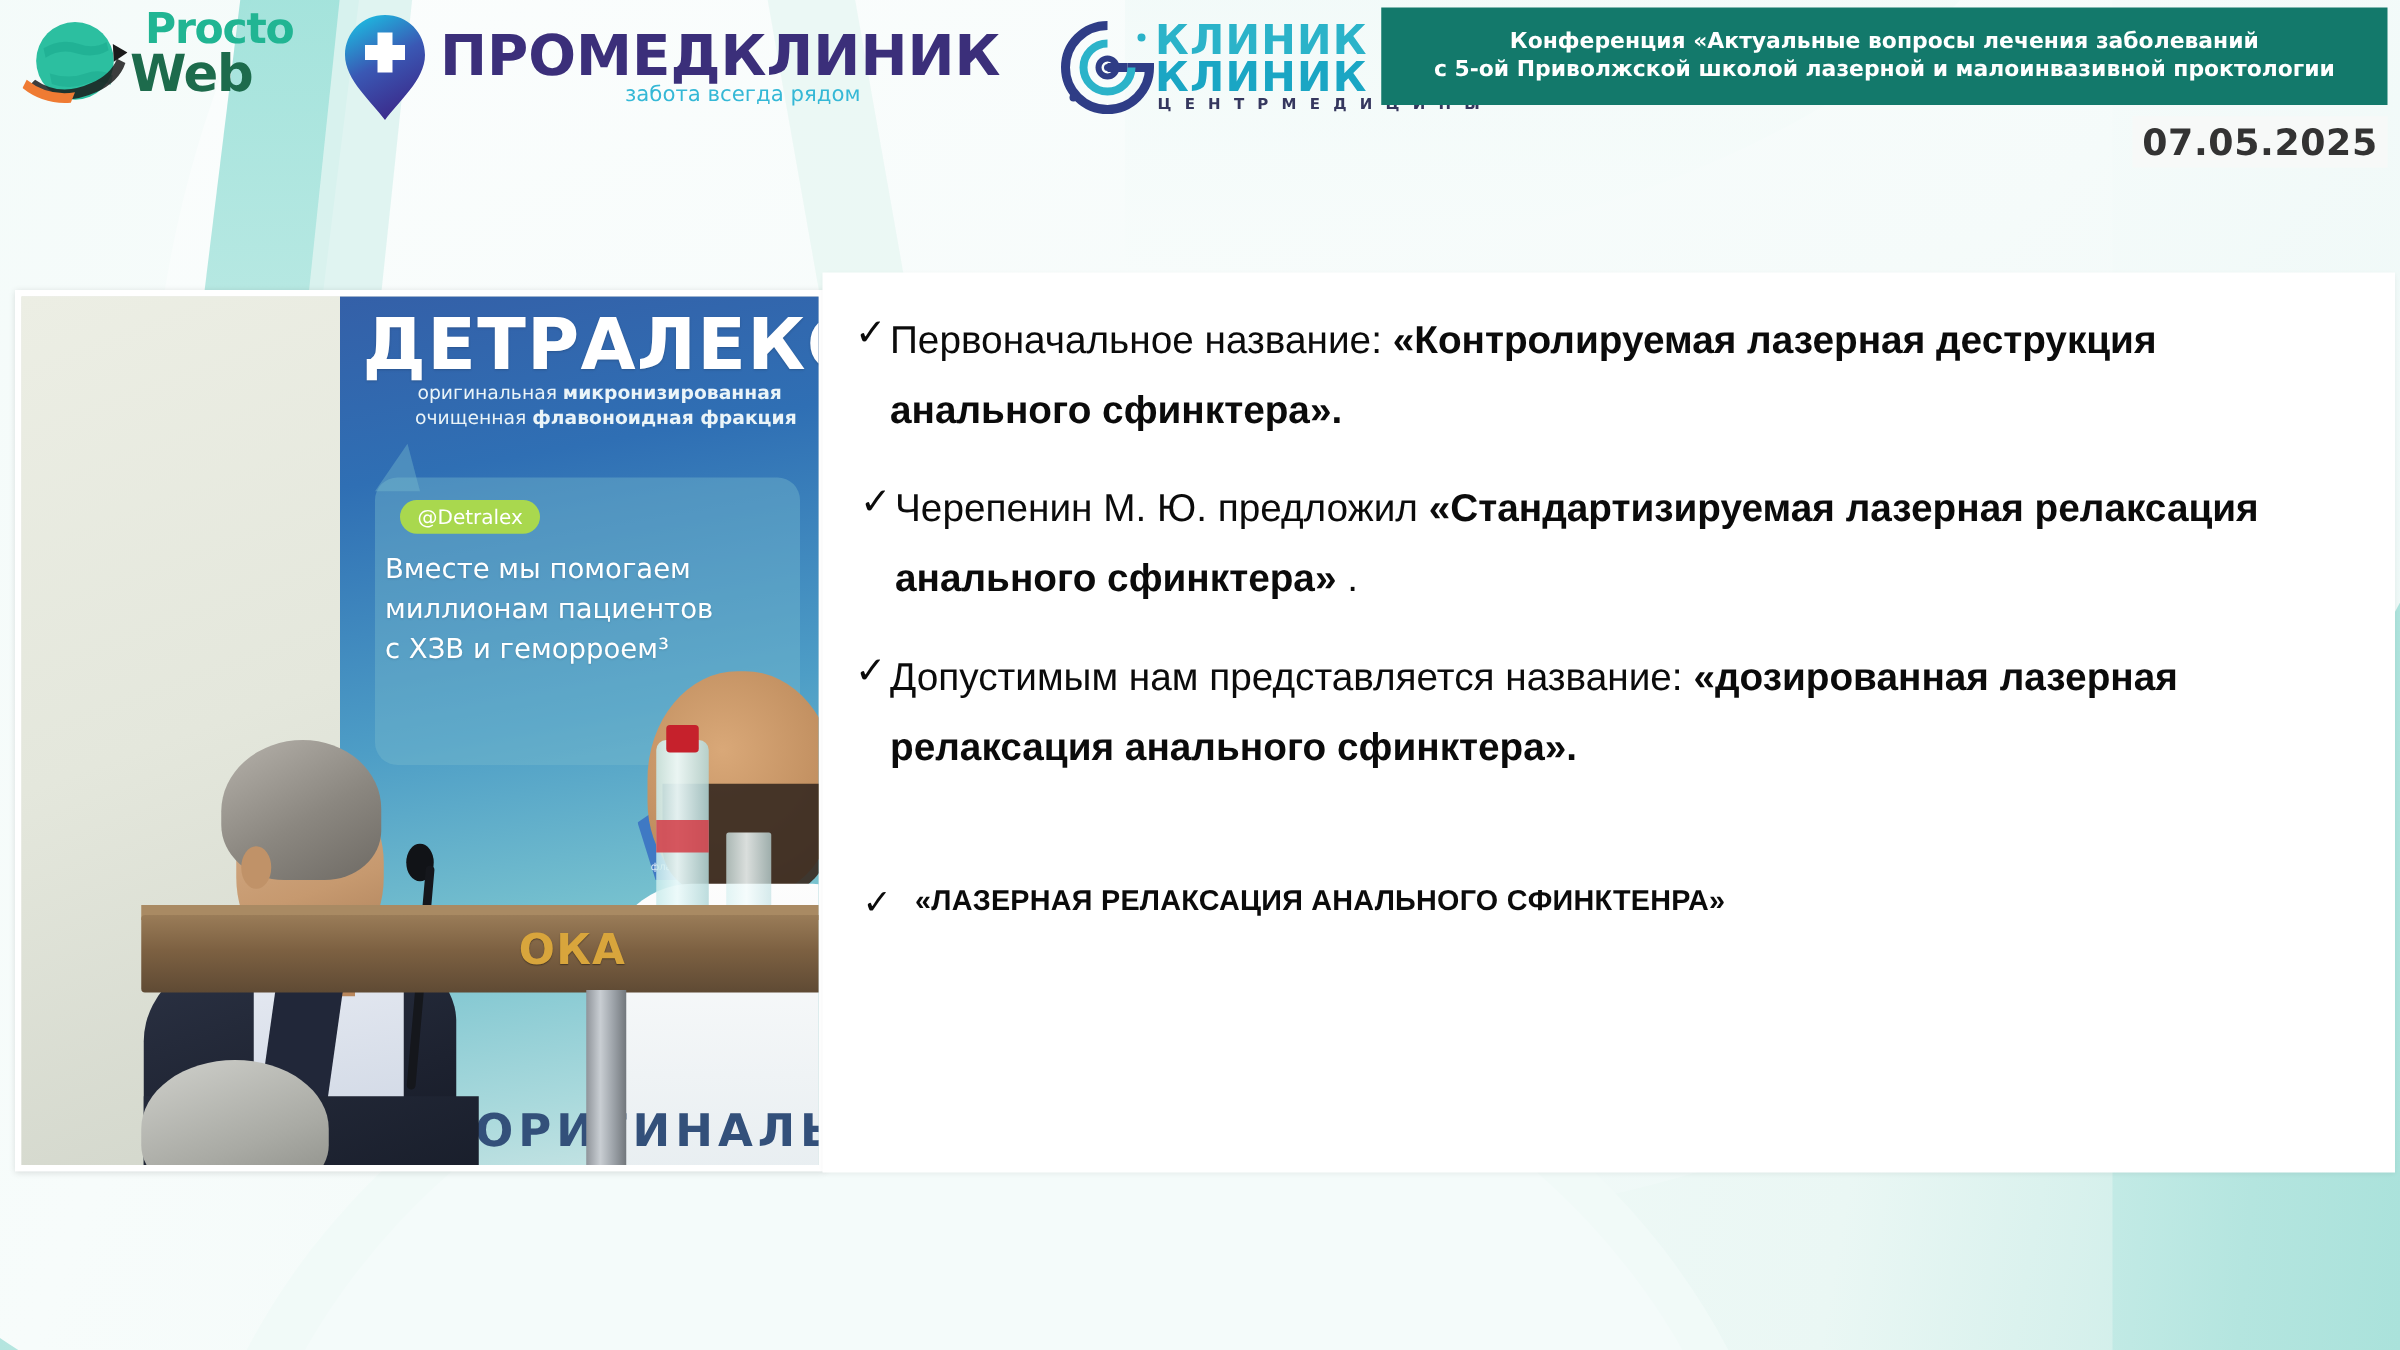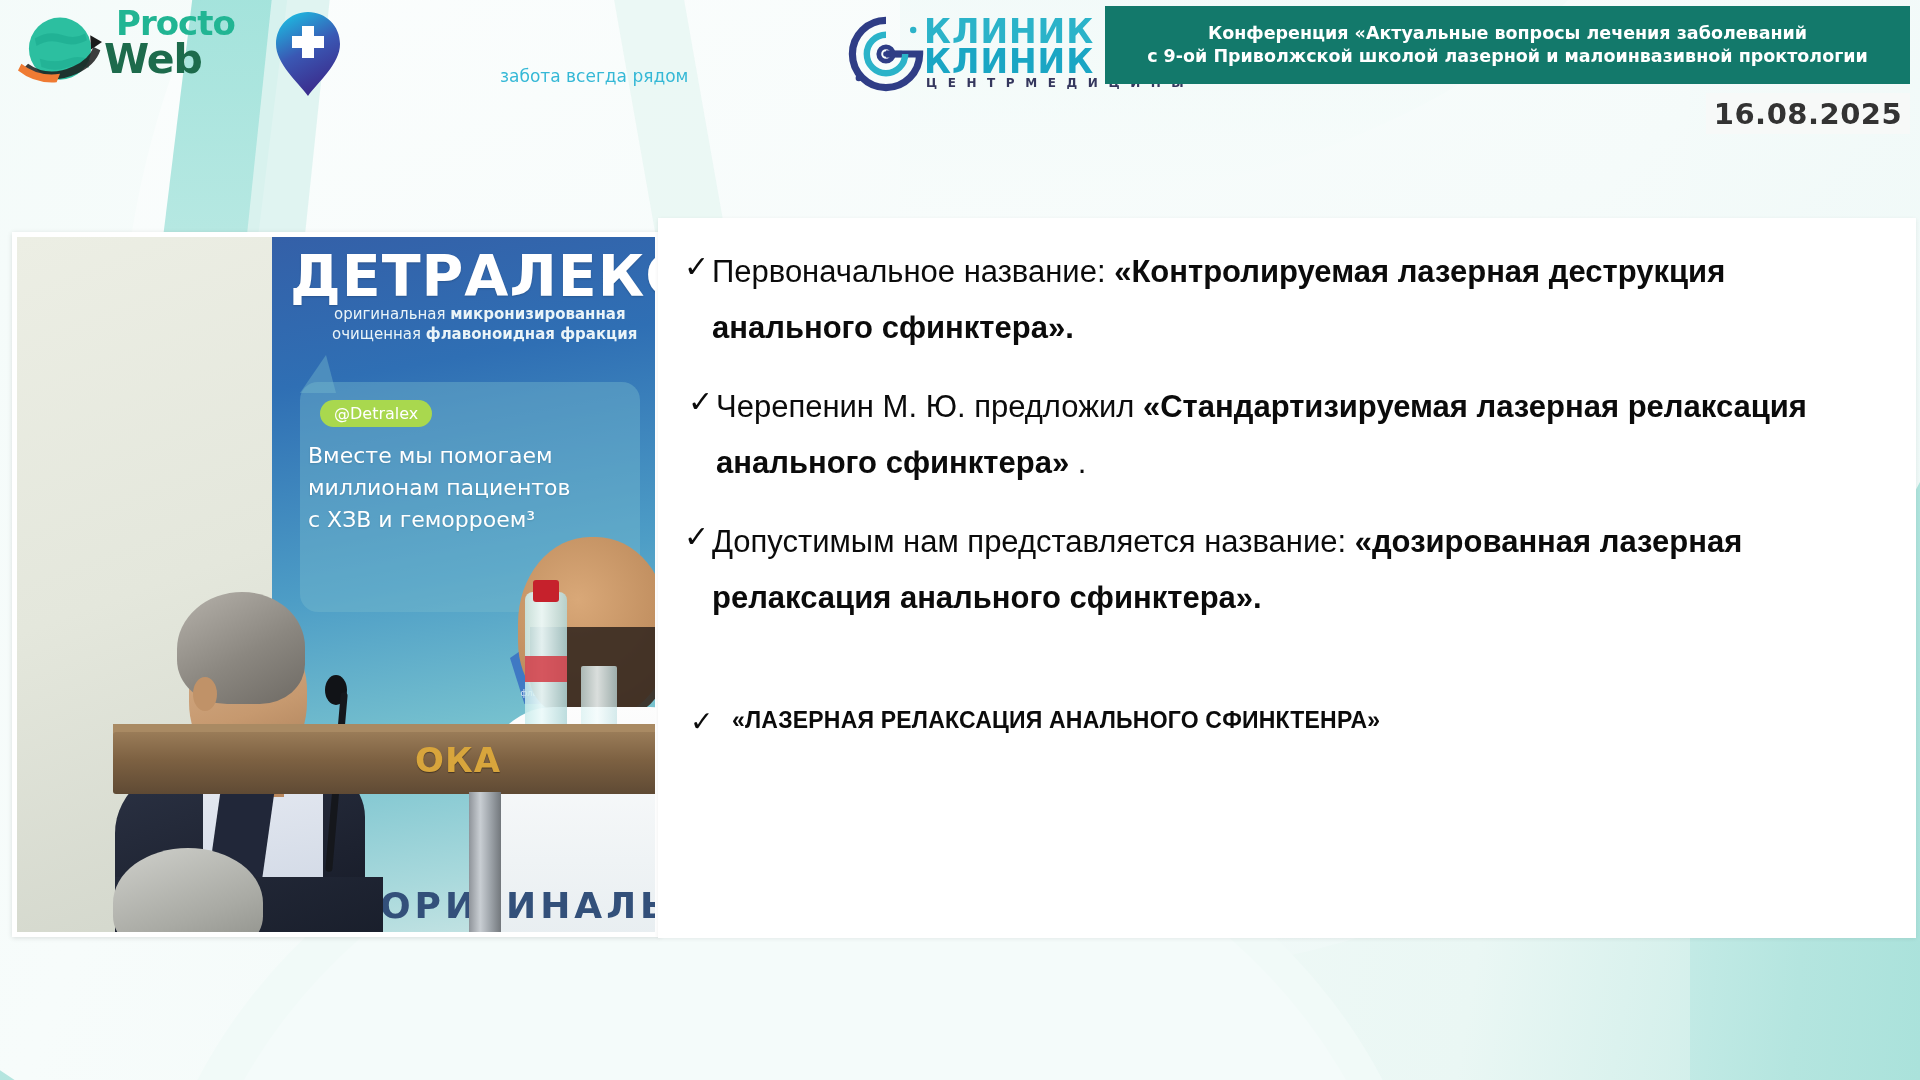--- a/index.html
+++ b/index.html
@@ -614,44 +614,45 @@
         <defs>
           <linearGradient id="pinGrad" x1="0" y1="0" x2="0.4" y2="1">
             <stop offset="0%" stop-color="#18cbe8"></stop>
             <stop offset="55%" stop-color="#3a58b4"></stop>
             <stop offset="100%" stop-color="#3b2f8f"></stop>
           </linearGradient>
         </defs>
         <path d="M36 2 C18 2 4 16 4 34 C4 54 26 72 36 86 C46 72 68 54 68 34 C68 16 54 2 36 2 Z" fill="url(#pinGrad)"></path>
         <path d="M30 16 h12 v10 h10 v12 h-10 v10 h-12 v-10 h-10 v-12 h10 z" fill="#ffffff"></path>
       </svg>
+      <div class="pm-word">ПРОМЕДКЛИНИК</div>
       <div class="pm-tag">забота всегда рядом</div>
     </div>
 
     <div class="logo-global">
       <svg class="gk-mark" viewBox="0 0 100 100">
         <path d="M50 8 a42 42 0 1 0 42 42 h-22" fill="none" stroke="#2f3d86" stroke-width="9"></path>
         <path d="M70 50 h-20" fill="none" stroke="#2f3d86" stroke-width="9"></path>
         <path d="M50 26 a24 24 0 1 0 24 24" fill="none" stroke="#2bb3c9" stroke-width="8"></path>
         <circle cx="50" cy="50" r="9" fill="none" stroke="#2f3d86" stroke-width="6"></circle>
         <circle cx="50" cy="50" r="3.5" fill="#2f3d86"></circle>
         <circle cx="84" cy="20" r="4" fill="#2bb3c9"></circle>
         <circle cx="16" cy="80" r="4" fill="#2f3d86"></circle>
       </svg>
       <div class="gk-l1">КЛИНИК</div>
       <div class="gk-l2">КЛИНИК</div>
       <div class="gk-l3">Ц Е Н Т Р   М Е Д И Ц И Н Ы</div>
     </div>
 
     <div class="conf-banner">
       <span>Конференция «Актуальные вопросы лечения заболеваний</span>
-      <span>с 9-ой Приволжской школой лазерной и малоинвазивной проктологии</span>
+      <span>с 5-ой Приволжской школой лазерной и малоинвазивной проктологии</span>
     </div>
 
-    <div class="date-badge">16.08.2025</div>
+    <div class="date-badge">07.05.2025</div>
   </div>
 
   <div class="photo-frame">
     <div class="photo">
       <div class="ph-wall"></div>
       <div class="ph-banner">
         <div class="ph-banner-title">ДЕТРАЛЕКС</div>
         <div class="ph-banner-sub1">
           <span>оригинальная </span><b>микронизированная</b>
         </div>

